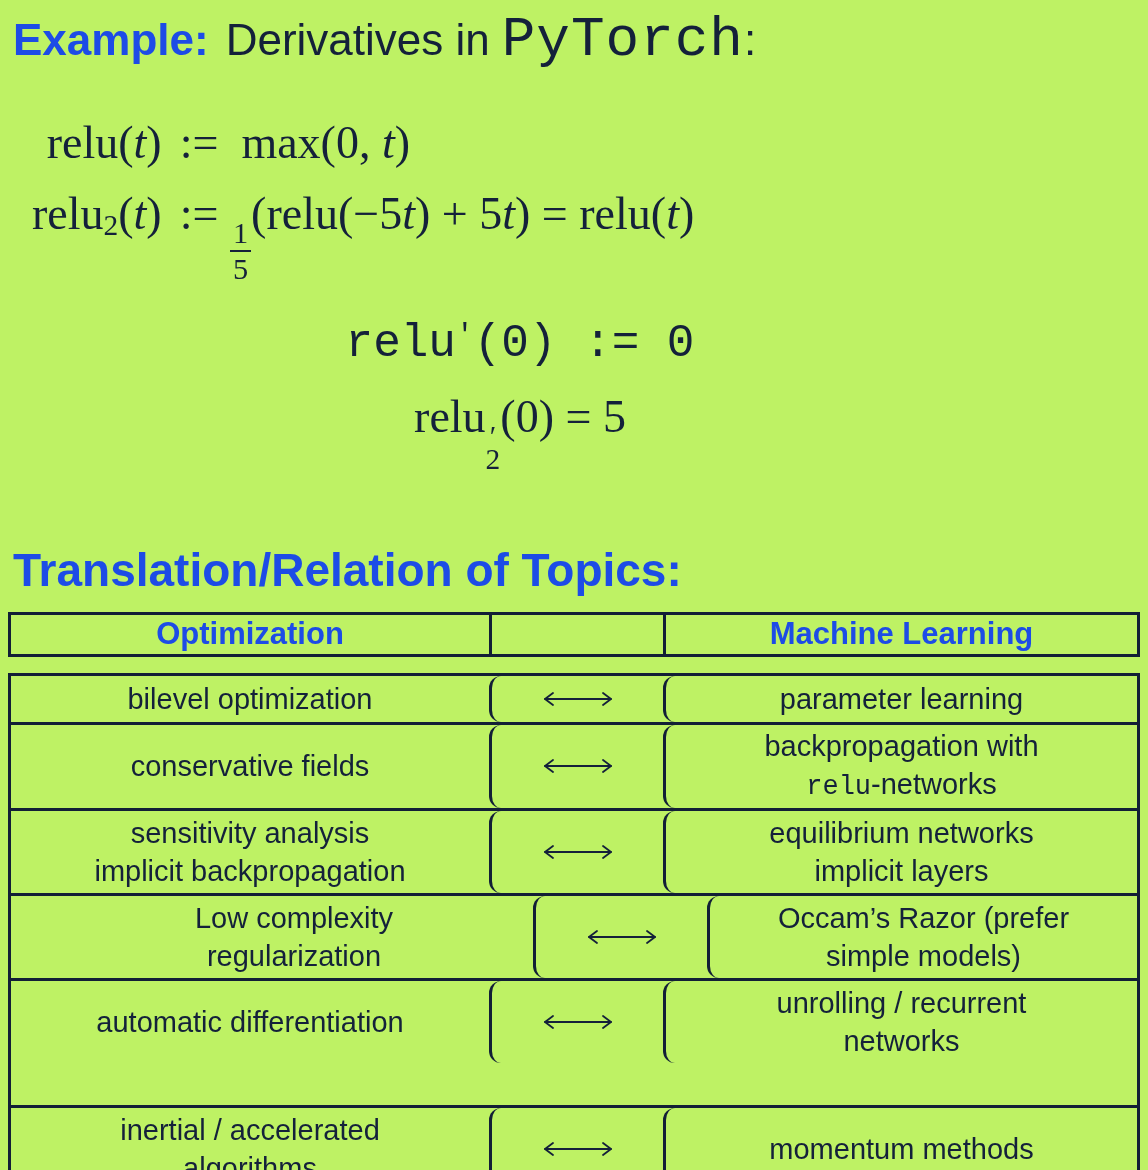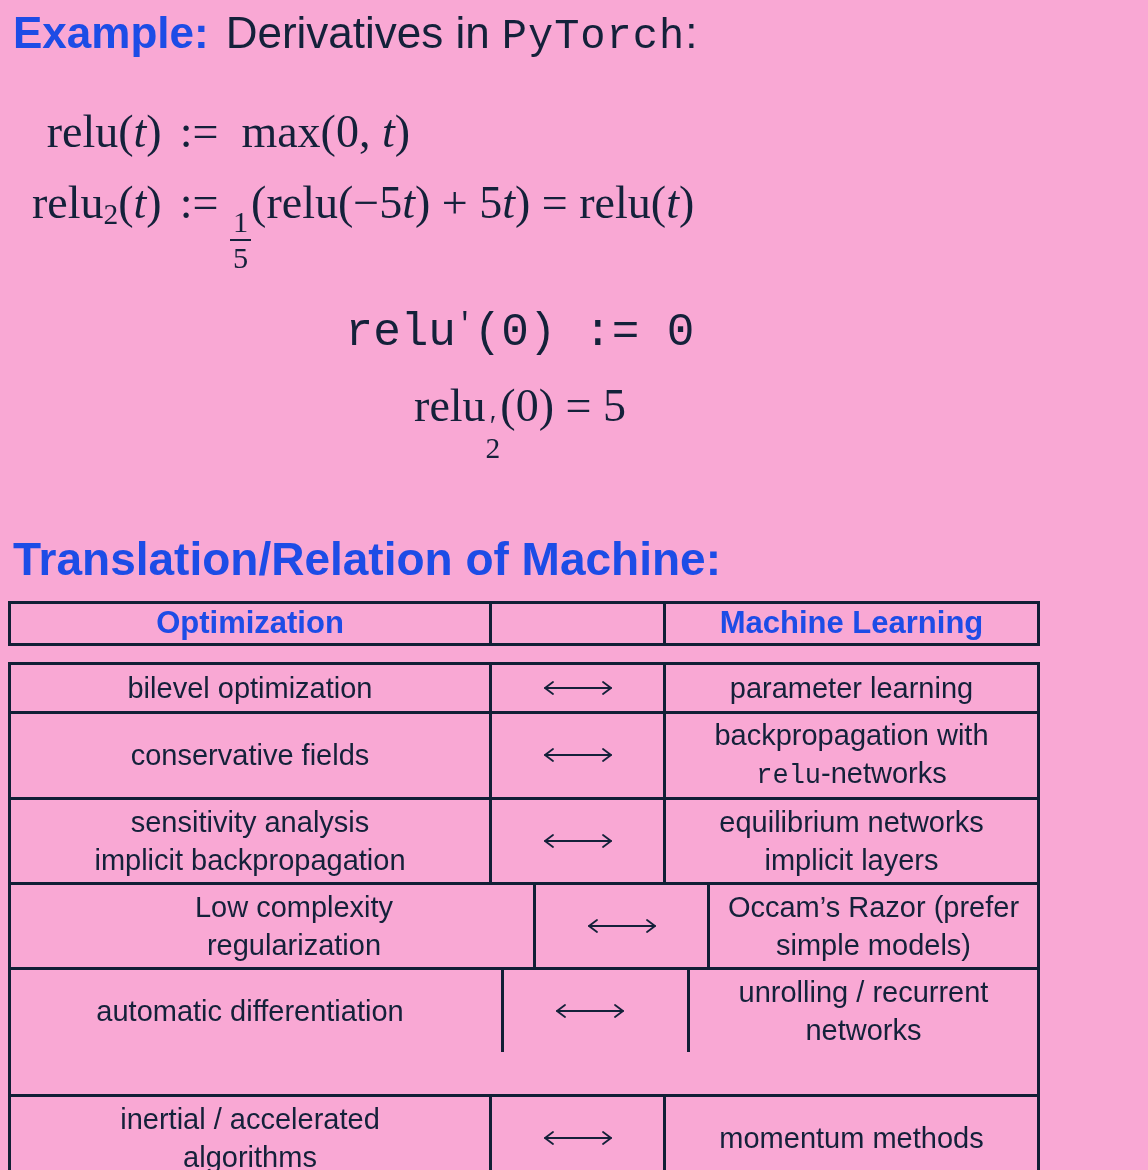--- a/index.html
+++ b/index.html
@@ -4,36 +4,36 @@
 <style>
   :root{
     --blue:#1d4ce6;
     --ink:#14213a;
     --line:#121f36;
   }
   html,body{margin:0;padding:0;background:#ffffff;}
   .page{
     position:relative;
     width:1148px;height:1170px;
-    background:#f9a8d4;
+    background:#bef264;
     overflow:hidden;
     font-family:"Liberation Sans",sans-serif;
     color:var(--ink);
   }
   
   .title{
     margin:0;padding:8px 0 0 13px;
     font-size:44px;font-weight:normal;
     display:flex;align-items:baseline;
     white-space:pre;
   }
   .kw{color:var(--blue);font-weight:bold;margin-right:17px;}
   .code{
     font-family:"Liberation Mono","DejaVu Sans Mono",monospace;
-    font-size:42px;margin-left:12px;letter-spacing:1px;
+    font-size:56px;margin-left:12px;letter-spacing:1px;
   }
   
   .math{
     font-family:"Liberation Serif","DejaVu Serif",serif;
     font-size:46px;color:var(--ink);white-space:pre;
   }
   .math .i{font-style:italic;}
   .math .sub{font-size:64%;vertical-align:-0.22em;}
   .math .sup{font-size:64%;vertical-align:0.42em;}
   .math .frac{
@@ -55,39 +55,39 @@
   .math-center{width:1040px;text-align:center;}
   .eq-a{margin-top:32px;font-family:Liberation Mono, monospace;}
   .eq-b{margin-top:20px;}
   
   .section-title{
     margin:72px 0 0 13px;
     font-size:46px;font-weight:bold;color:var(--blue);
   }
   
   .ttable{
-    margin-left:8px;width:1032px;box-sizing:border-box;
+    margin-left:8px;width:1132px;box-sizing:border-box;
     border:3px solid var(--line);
   }
   .thead{
     margin-top:15px;height:45px;
     display:grid;grid-template-columns:478px 174px 1fr;
   }
   .hcell{
     display:flex;align-items:center;justify-content:center;
     font-weight:bold;font-size:31px;color:var(--blue);
   }
   .hcell + .hcell{border-left:3px solid var(--line);}
   .tbody{margin-top:16px;}
   .trow{display:grid;grid-template-columns:478px 174px 1fr;}
   .trow + .trow{border-top:3px solid var(--line);}
   .tcell{
     display:flex;flex-direction:column;align-items:center;justify-content:center;
     text-align:center;font-size:29px;line-height:38px;
-    padding:2px 8px;box-sizing:border-box;
+    padding:2px 8px;box-sizing:border-box;border-radius:12px;
   }
   .tcell + .tcell{border-left:3px solid var(--line);}
   .cline{white-space:nowrap;}
   .mono-seg{
     font-family:"Liberation Mono","DejaVu Sans Mono",monospace;
     font-size:27px;
   }
   .arrow-svg{display:block;}
 </style>
 </head>
@@ -102,21 +102,21 @@
     <div class="math m-rhs"><span class="r">:=  max(0, </span><span class="i">t</span><span class="r">)</span></div>
     <div class="math m-lhs"><span class="r">relu</span><span class="sub">2</span><span class="r">(</span><span class="i">t</span><span class="r">)</span></div>
     <div class="math m-rhs"><span class="r">:= </span><span class="frac"><span class="num">1</span><span class="den">5</span></span><span class="r">(relu(−5</span><span class="i">t</span><span class="r">) + 5</span><span class="i">t</span><span class="r">) = relu(</span><span class="i">t</span><span class="r">)</span></div>
   </div>
 
   <div class="math-center">
     <div class="math eq-a"><span class="r">relu</span><span class="sup">′</span><span class="r">(0) := 0</span></div>
     <div class="math eq-b"><span class="r">relu</span><span class="stack"><span class="ssup">′</span><span class="ssub">2</span></span><span class="r">(0) = 5</span></div>
   </div>
 
-  <h2 class="section-title">Translation/Relation of Machine:</h2>
+  <h2 class="section-title">Translation/Relation of Topics:</h2>
 
   <div class="ttable thead">
     <div class="hcell">Optimization</div>
     <div class="hcell"></div>
     <div class="hcell">Machine Learning</div>
   </div>
 
   <div class="ttable tbody">
       <div class="trow" style="min-height: 46px;">
         <div class="tcell">
@@ -176,21 +176,21 @@
             <polyline points="4,10 70,10" fill="none" stroke="#14213a" stroke-width="1.8" stroke-linecap="round" stroke-linejoin="round"></polyline>
             <polyline points="12,4 4,10 12,16" fill="none" stroke="#14213a" stroke-width="1.8" stroke-linecap="round" stroke-linejoin="round"></polyline>
             <polyline points="62,4 70,10 62,16" fill="none" stroke="#14213a" stroke-width="1.8" stroke-linecap="round" stroke-linejoin="round"></polyline>
           </svg>
         </div>
         <div class="tcell">
           <div class="cline">Occam’s Razor (prefer</div>
           <div class="cline">simple models)</div>
         </div>
       </div>
-      <div class="trow" style="min-height: 82px; gap: 12px;">
+      <div class="trow" style="min-height: 82px;">
         <div class="tcell">
           <div class="cline">automatic differentiation</div>
         </div>
         <div class="tcell">
           <svg width="74" height="20" viewBox="0 0 74 20" class="arrow-svg">
             <polyline points="4,10 70,10" fill="none" stroke="#14213a" stroke-width="1.8" stroke-linecap="round" stroke-linejoin="round"></polyline>
             <polyline points="12,4 4,10 12,16" fill="none" stroke="#14213a" stroke-width="1.8" stroke-linecap="round" stroke-linejoin="round"></polyline>
             <polyline points="62,4 70,10 62,16" fill="none" stroke="#14213a" stroke-width="1.8" stroke-linecap="round" stroke-linejoin="round"></polyline>
           </svg>
         </div>

